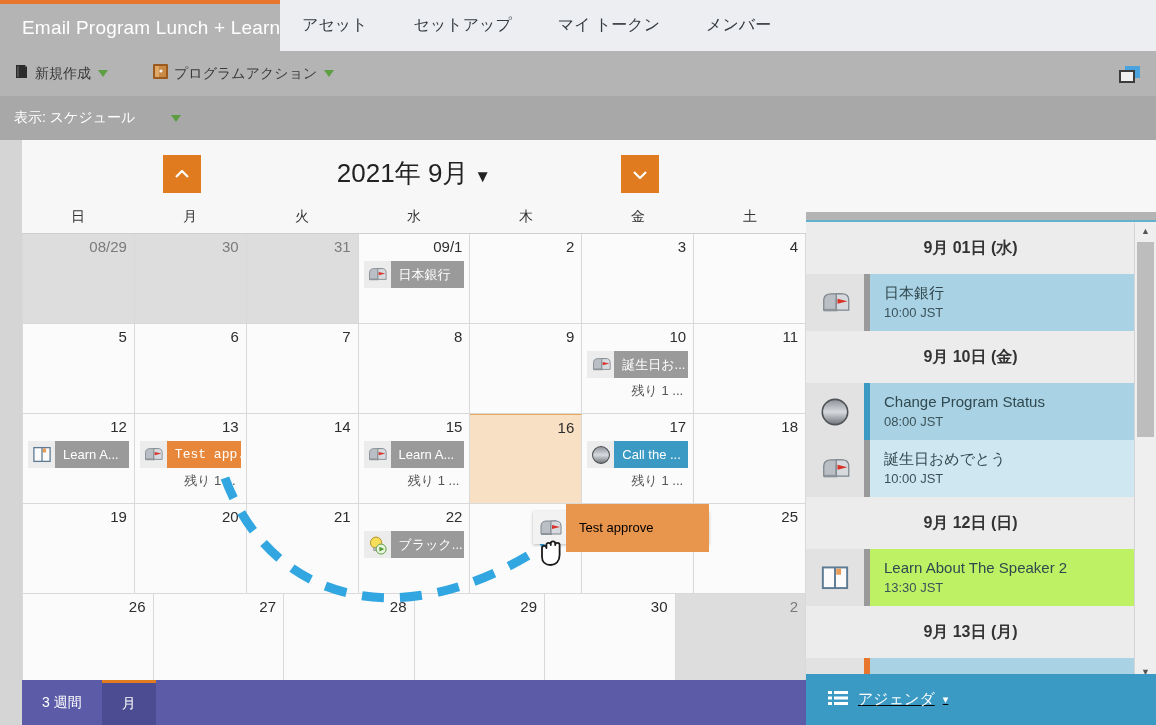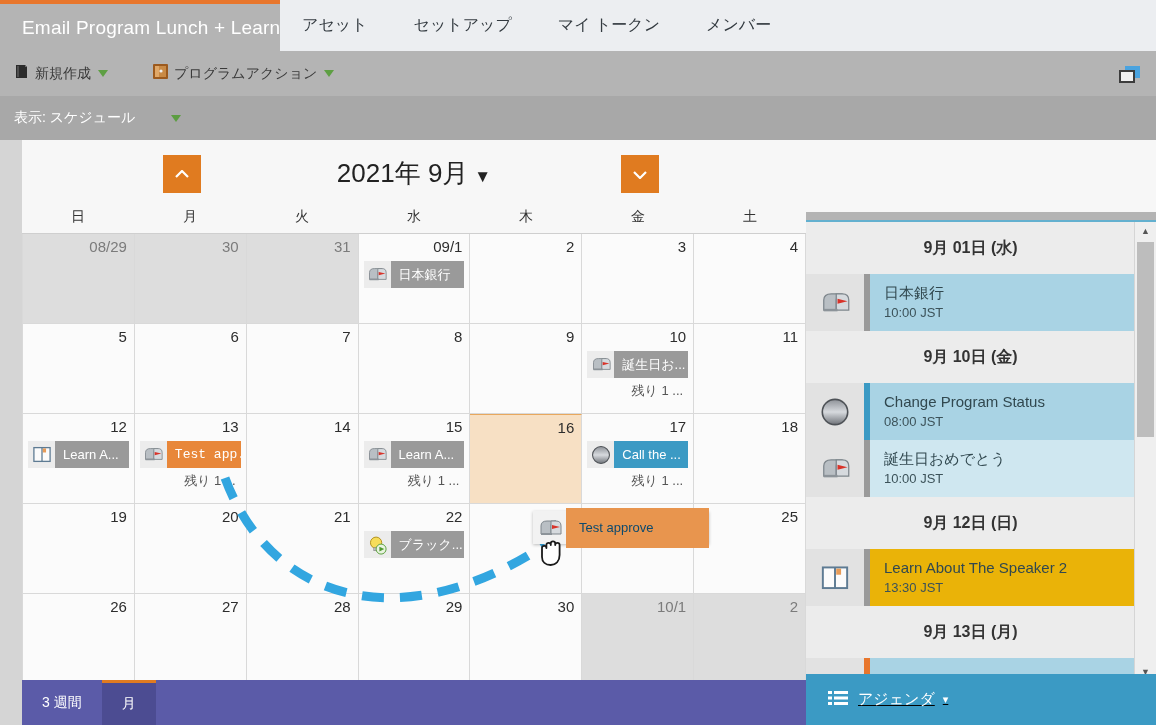--- a/index.html
+++ b/index.html
@@ -159,21 +159,21 @@
   .ag-foot .fc{color:#fff;font-size:11px;margin-left:8px;}
 
   
   .drag-svg{position:absolute;left:0;top:0;width:1156px;height:725px;pointer-events:none;}
   .drag-chip{
     position:absolute;left:533px;top:511px;height:33px;display:flex;align-items:center;
     box-shadow:0 1px 3px rgba(0,0,0,.25);
   }
   .drag-chip .ic{width:33px;height:33px;background:#f2f2f2;display:flex;align-items:center;justify-content:center;}
   .drag-chip .ttl{
-    width:143px;height:40px;background:#e8954e;color:#0c4a6e;font-size:13px;
+    width:143px;height:48px;background:#e8954e;color:#000000;font-size:13px;
     display:flex;align-items:center;padding-left:13px;box-sizing:border-box;
   }
   .cursor-hand{position:absolute;left:534px;top:532px;width:40px;height:40px;}
 </style>
 </head>
 <body>
 
 <div id="root">
 
   <div class="topstripe"></div>
@@ -442,23 +442,20 @@
           <div class="cell">
             <div class="daynum">28</div>
           </div>
           <div class="cell">
             <div class="daynum">29</div>
           </div>
           <div class="cell">
             <div class="daynum">30</div>
           </div>
           <div class="cell other">
-            <div class="daynum">10/1</div>
-          </div>
-          <div class="cell other">
             <div class="daynum">2</div>
           </div>
         </div>
       </div>
   </div>
 
   <div class="bb-left"></div>
   <div class="bottombar">
     <div class="bb-item">3 週間</div>
     <div class="bb-item active">月</div>
@@ -522,21 +519,21 @@
         <div class="ag-daysep">9月 12日 (日)</div>
         <div class="ag-ev">
           <div class="ag-ic">
             <svg width="30" height="25.5" viewBox="0 0 24 21">
               <rect x="2" y="2" width="20" height="17" fill="#fbfbfb" stroke="#5e7b93" stroke-width="1.6"></rect>
               <rect x="11.2" y="2" width="1.6" height="17" fill="#5e7b93"></rect>
               <rect x="13" y="3" width="4" height="5" fill="#e07b20" opacity=".75"></rect>
             </svg>
           </div>
           <div class="ag-bar" style="background: rgb(154, 154, 154);"></div>
-          <div class="ag-body" style="background: #eab308;">
+          <div class="ag-body" style="background: #bef264;">
             <div class="ag-title">Learn About The Speaker 2</div>
             <div class="ag-time">13:30 JST</div>
           </div>
         </div>
         <div class="ag-daysep">9月 13日 (月)</div>
         <div class="ag-ev">
           <div class="ag-ic">
             <svg width="30" height="25.5" viewBox="0 0 24 21">
               <rect x="2" y="2" width="20" height="17" fill="#fbfbfb" stroke="#5e7b93" stroke-width="1.6"></rect>
               <rect x="11.2" y="2" width="1.6" height="17" fill="#5e7b93"></rect>

